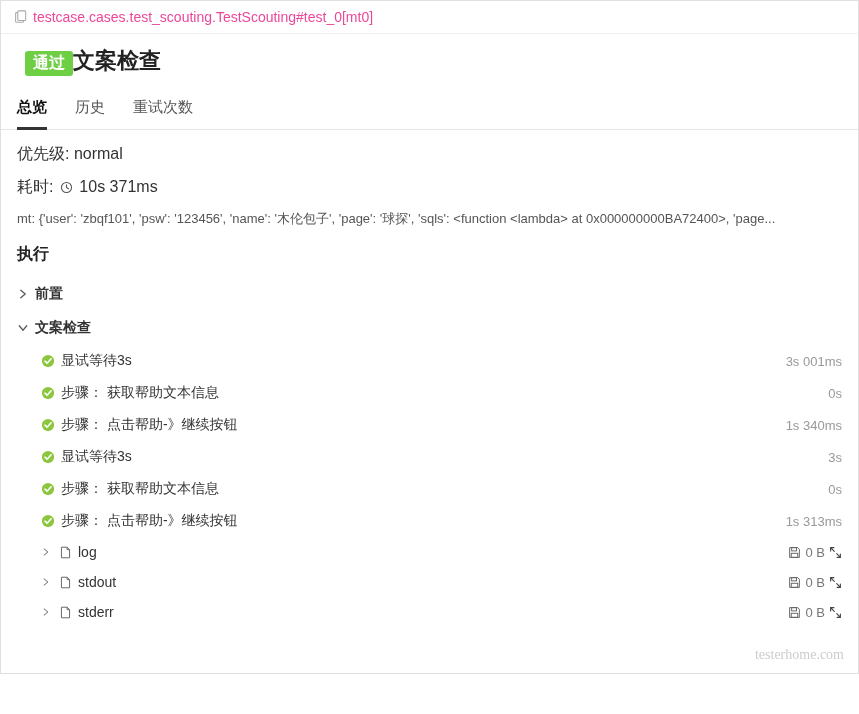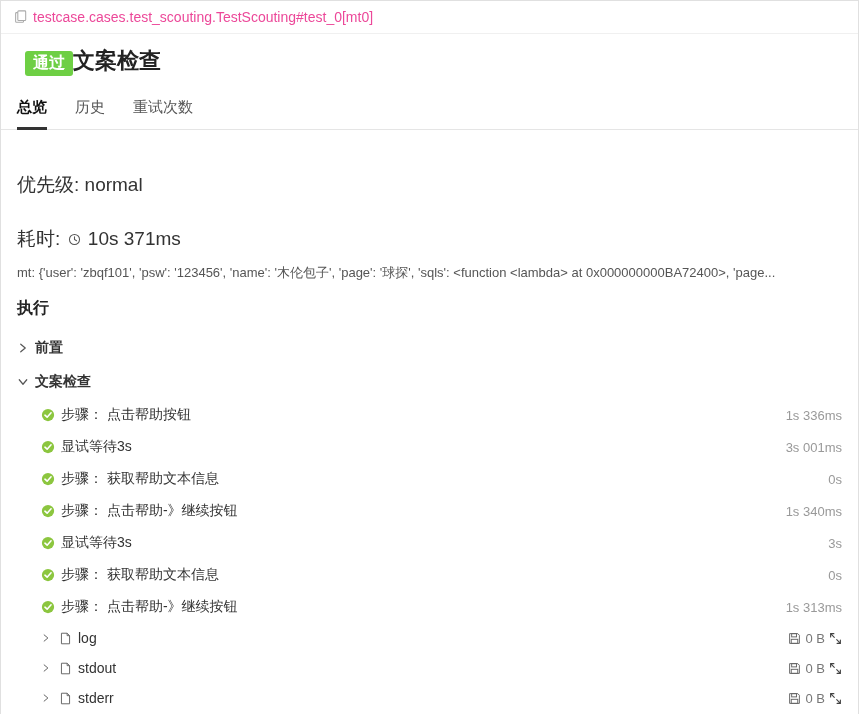--- a/index.html
+++ b/index.html
@@ -62,22 +62,21 @@
       font-weight: 600;
       border-bottom: 3px solid #333;
       margin-bottom: -1px;
     }
     .content {
       padding: 14px 16px;
     }
     .info-row {
       margin-bottom: 12px;
       color: #333;
-      font-size: 19px;
-      margin-top: 28px;
+      font-size: 16px;
     }
     .info-row .clock-icon {
       display: inline-flex;
       vertical-align: middle;
       margin: 0 2px;
     }
     .section-title {
       font-size: 16px;
       font-weight: bold;
       margin: 16px 0 12px 0;
@@ -225,30 +224,20 @@
   </div>
 
   <div id="steps-container">
       <div class="step-row">
         <span class="status-icon">
           <svg width="14" height="14" viewBox="0 0 16 16">
             <circle cx="8" cy="8" r="7" fill="#8cc63f"></circle>
             <path d="M4.5 8.2 L7 10.5 L11.5 5.5" stroke="#fff" stroke-width="1.8" fill="none" stroke-linecap="round" stroke-linejoin="round"></path>
           </svg>
         </span>
-        <span class="step-label">步骤： 点击帮助按钮</span>
-        <span class="step-duration">1s 336ms</span>
-      </div>
-      <div class="step-row">
-        <span class="status-icon">
-          <svg width="14" height="14" viewBox="0 0 16 16">
-            <circle cx="8" cy="8" r="7" fill="#8cc63f"></circle>
-            <path d="M4.5 8.2 L7 10.5 L11.5 5.5" stroke="#fff" stroke-width="1.8" fill="none" stroke-linecap="round" stroke-linejoin="round"></path>
-          </svg>
-        </span>
         <span class="step-label">显试等待3s</span>
         <span class="step-duration">3s 001ms</span>
       </div>
       <div class="step-row">
         <span class="status-icon">
           <svg width="14" height="14" viewBox="0 0 16 16">
             <circle cx="8" cy="8" r="7" fill="#8cc63f"></circle>
             <path d="M4.5 8.2 L7 10.5 L11.5 5.5" stroke="#fff" stroke-width="1.8" fill="none" stroke-linecap="round" stroke-linejoin="round"></path>
           </svg>
         </span>

